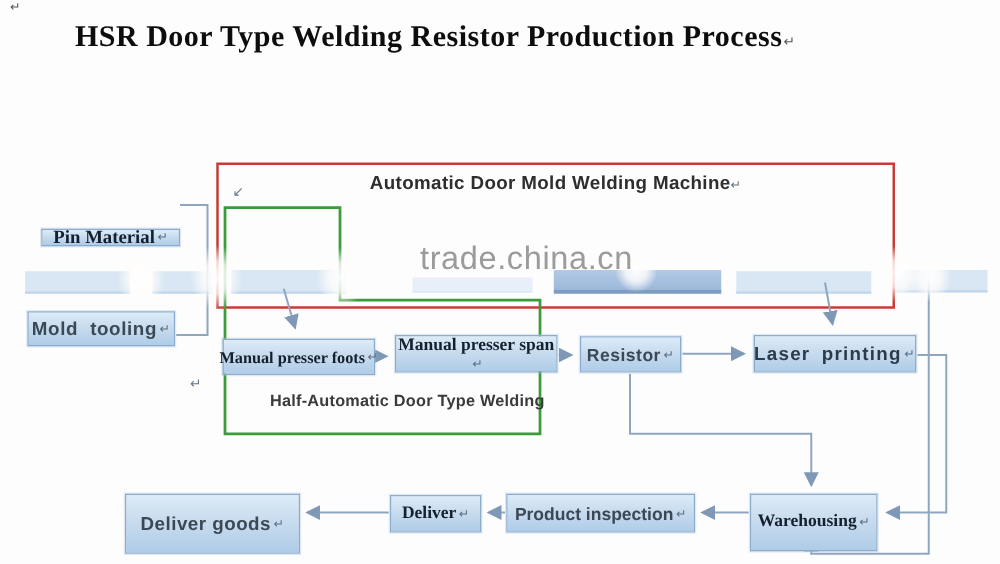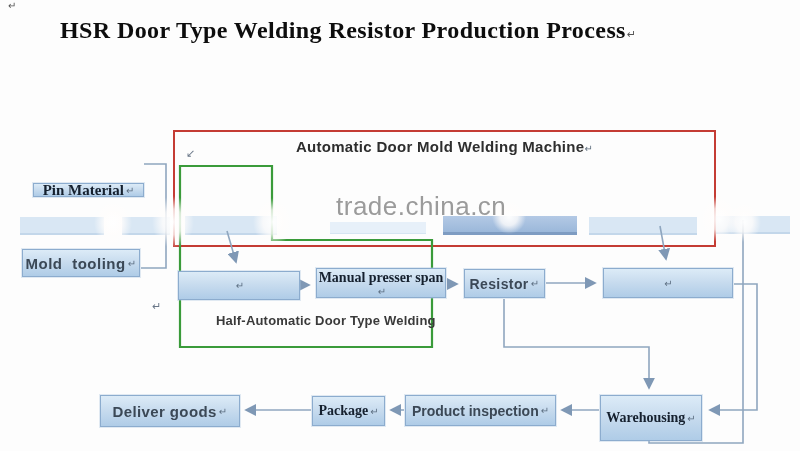--- a/index.html
+++ b/index.html
@@ -53,21 +53,21 @@
 
   #n-pin        {left:33px; top:150px;width:111px;height:14px;font-size:15px;margin-top:33px;}
   #n-mold       {left:22px; top:249px;width:118px;height:28px;font-size:15px;letter-spacing:.5px;word-spacing:5px;text-align:center;}
   #n-foots      {left:178px;top:271px;width:122px;height:29px;font-size:13px;}
   #n-span       {left:316px;top:268px;width:130px;height:30px;font-size:14px;flex-direction:column;}
   #n-detect     {left:464px;top:269px;width:81px; height:29px;font-size:14px;letter-spacing:.4px;}
   #n-laser      {left:603px;top:268px;width:130px;height:30px;font-size:15px;font-weight:600;letter-spacing:1px;word-spacing:4px;color:#2c3a4a;}
   #n-ware       {left:600px;top:395px;width:102px;height:46px;font-size:14px;}
   #n-inspect    {left:405px;top:395px;width:151px;height:31px;font-size:14px;}
   #n-package    {left:312px;top:396px;width:73px; height:30px;font-size:14px;}
-  #n-deliver    {left:100px;top:395px;width:140px;height:32px;font-size:15px;letter-spacing:.4px;}
+  #n-deliver    {left:100px;top:395px;width:140px;height:48px;font-size:15px;letter-spacing:.4px;}
 
   
   .wm-bar{position:absolute;height:16px;top:217px;background:#d9e7f4;border-bottom:2px solid #c3d7ea;}
   #bar1{left:20px; width:84px;}
   #bar2{left:122px;width:48px;}
   #bar3{left:185px;top:216px;width:92px;height:17px;}
   #bar4{left:330px;top:222px;width:96px;height:11px;background:#e7f0f9;border-bottom:1px solid #d6e5f2;}
   #bar5{left:443px;top:216px;width:134px;height:16px;
         background:linear-gradient(180deg,#b3c9e5,#9bb8da);border-bottom:3px solid #7e9cc2;}
   #bar6{left:589px;width:108px;}
@@ -148,43 +148,45 @@
 
   <div class="node serif" id="n-pin">
     <span>Pin Material</span>
       <span class="ret">↵</span>
   </div>
   <div class="node sans" id="n-mold">
     <span>Mold tooling</span>
       <span class="ret">↵</span>
   </div>
   <div class="node serif" id="n-foots">
+    <span>Manual presser foots</span>
       <span class="ret">↵</span>
   </div>
   <div class="node serif" id="n-span">
     <span>Manual presser span</span>
       <span class="ret">↵</span>
   </div>
   <div class="node sans" id="n-detect">
     <span>Resistor</span>
       <span class="ret">↵</span>
   </div>
   <div class="node sans" id="n-laser">
+    <span>Laser printing</span>
       <span class="ret">↵</span>
   </div>
   <div class="node serif" id="n-ware">
     <span>Warehousing</span>
       <span class="ret">↵</span>
   </div>
   <div class="node sans" id="n-inspect">
     <span>Product inspection</span>
       <span class="ret">↵</span>
   </div>
   <div class="node serif" id="n-package">
-    <span>Package</span>
+    <span>Deliver</span>
       <span class="ret">↵</span>
   </div>
   <div class="node sans" id="n-deliver">
     <span>Deliver goods</span>
       <span class="ret">↵</span>
   </div>
 
   <div class="half-auto-label">Half-Automatic Door Type Welding</div>
   <span class="green-corner-mark">↙</span>
   <span class="stray-ret">↵</span>

